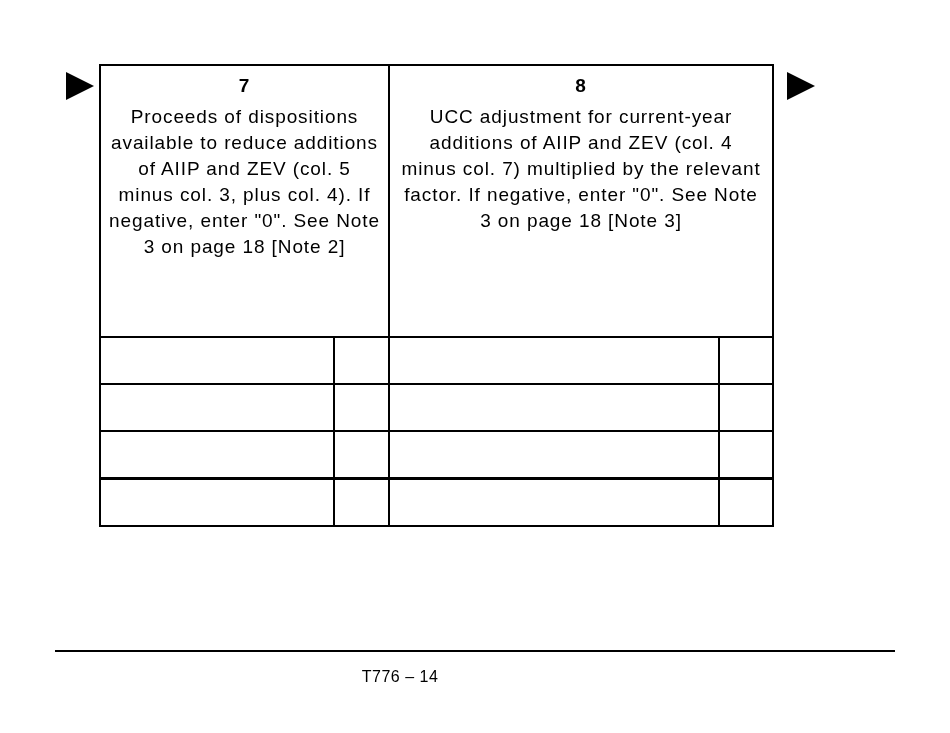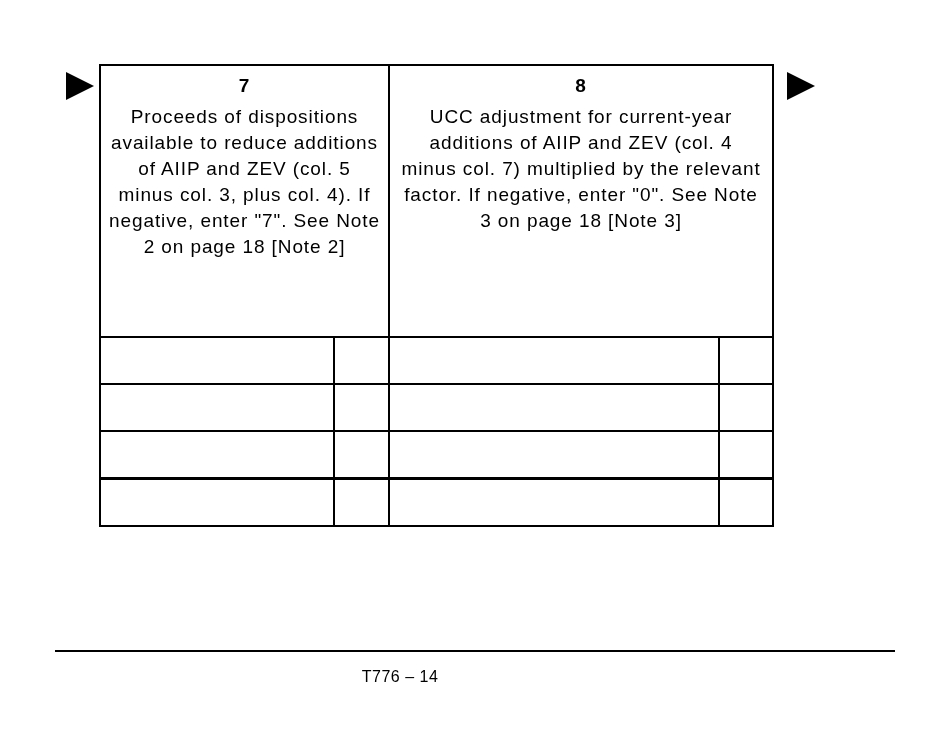--- a/index.html
+++ b/index.html
@@ -22,21 +22,21 @@
   #footer { position: absolute; left: 0; width: 800px; top: 668px; text-align: center; font-size: 16px; letter-spacing: 0.5px; }
 </style>
 </head>
 <body>
 
 <div class="arrow" id="arrow-left"></div>
 <div class="arrow" id="arrow-right"></div>
 
 <div class="cell head" style="left:99px; top:64px; width:291px; height:274px;">
   <div class="num">7</div>
-  <div style="padding:0 8px;">Proceeds of dispositions available to reduce additions of AIIP and ZEV (col. 5 minus col. 3, plus col. 4). If negative, enter "7". See Note 2 on page 18 [Note 2]</div>
+  <div style="padding:0 8px;">Proceeds of dispositions available to reduce additions of AIIP and ZEV (col. 5 minus col. 3, plus col. 4). If negative, enter "0". See Note 3 on page 18 [Note 2]</div>
 </div>
 <div class="cell head" style="left:388px; top:64px; width:386px; height:274px;">
   <div class="num">8</div>
   <div style="padding:0 10px;">UCC adjustment for current-year additions of AIIP and ZEV (col. 4 minus col. 7) multiplied by the relevant factor. If negative, enter "0". See Note 3 on page 18 [Note 3]</div>
 </div>
 
 <div id="grid">
     <div class="cell input-cell" style="left: 99px; top: 336px; width: 236px; height: 49px;"></div>
     <div class="cell input-cell" style="left: 333px; top: 336px; width: 57px; height: 49px;"></div>
     <div class="cell input-cell" style="left: 388px; top: 336px; width: 332px; height: 49px;"></div>

